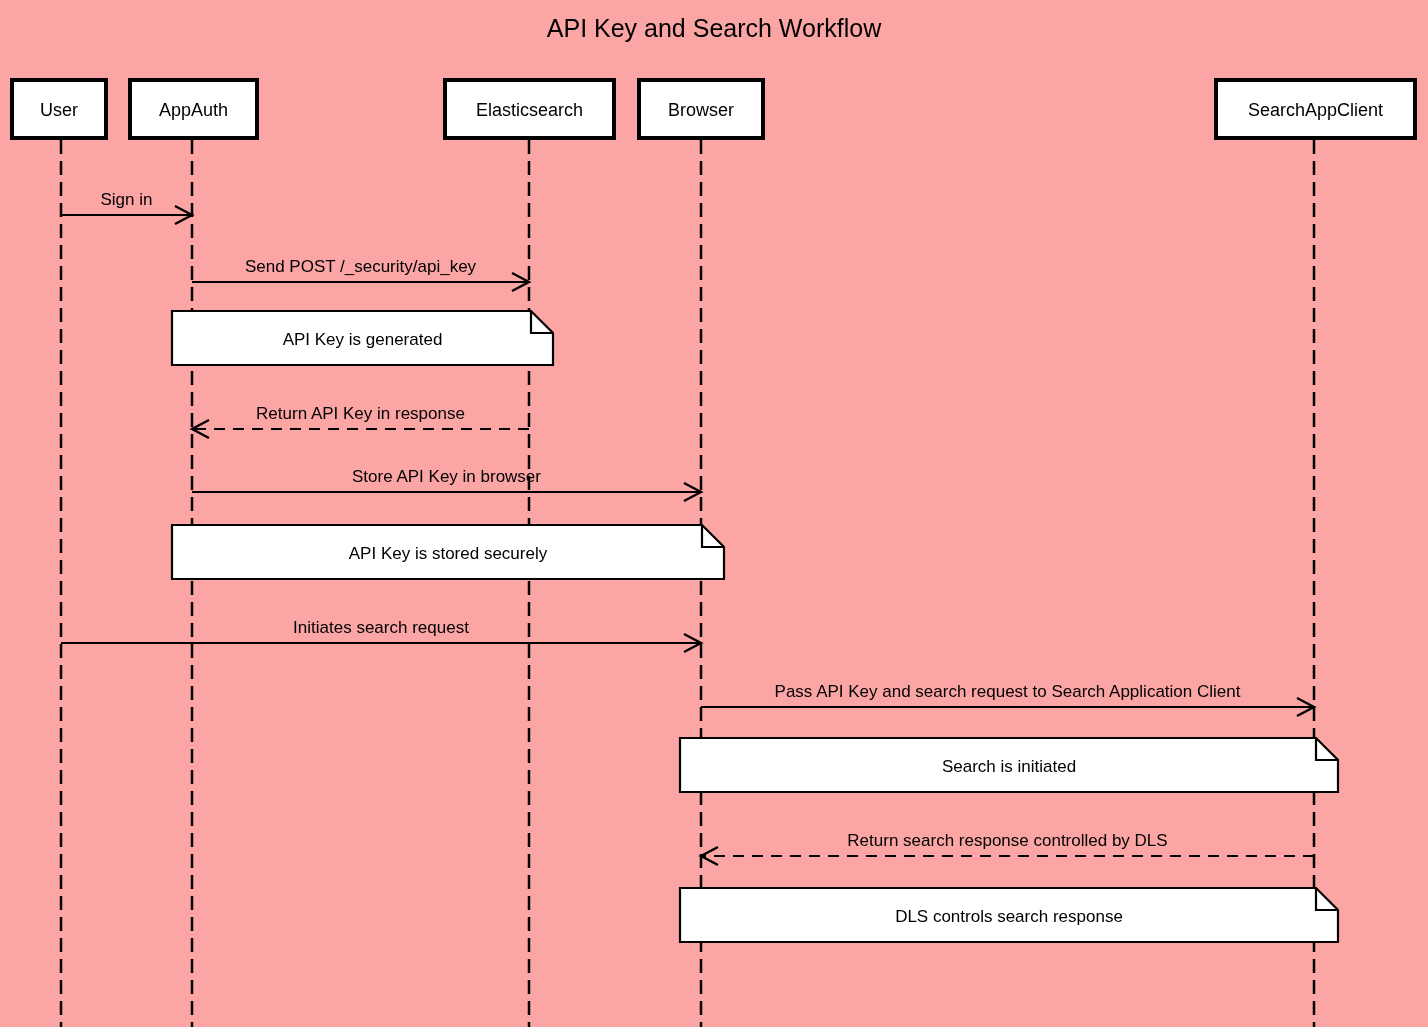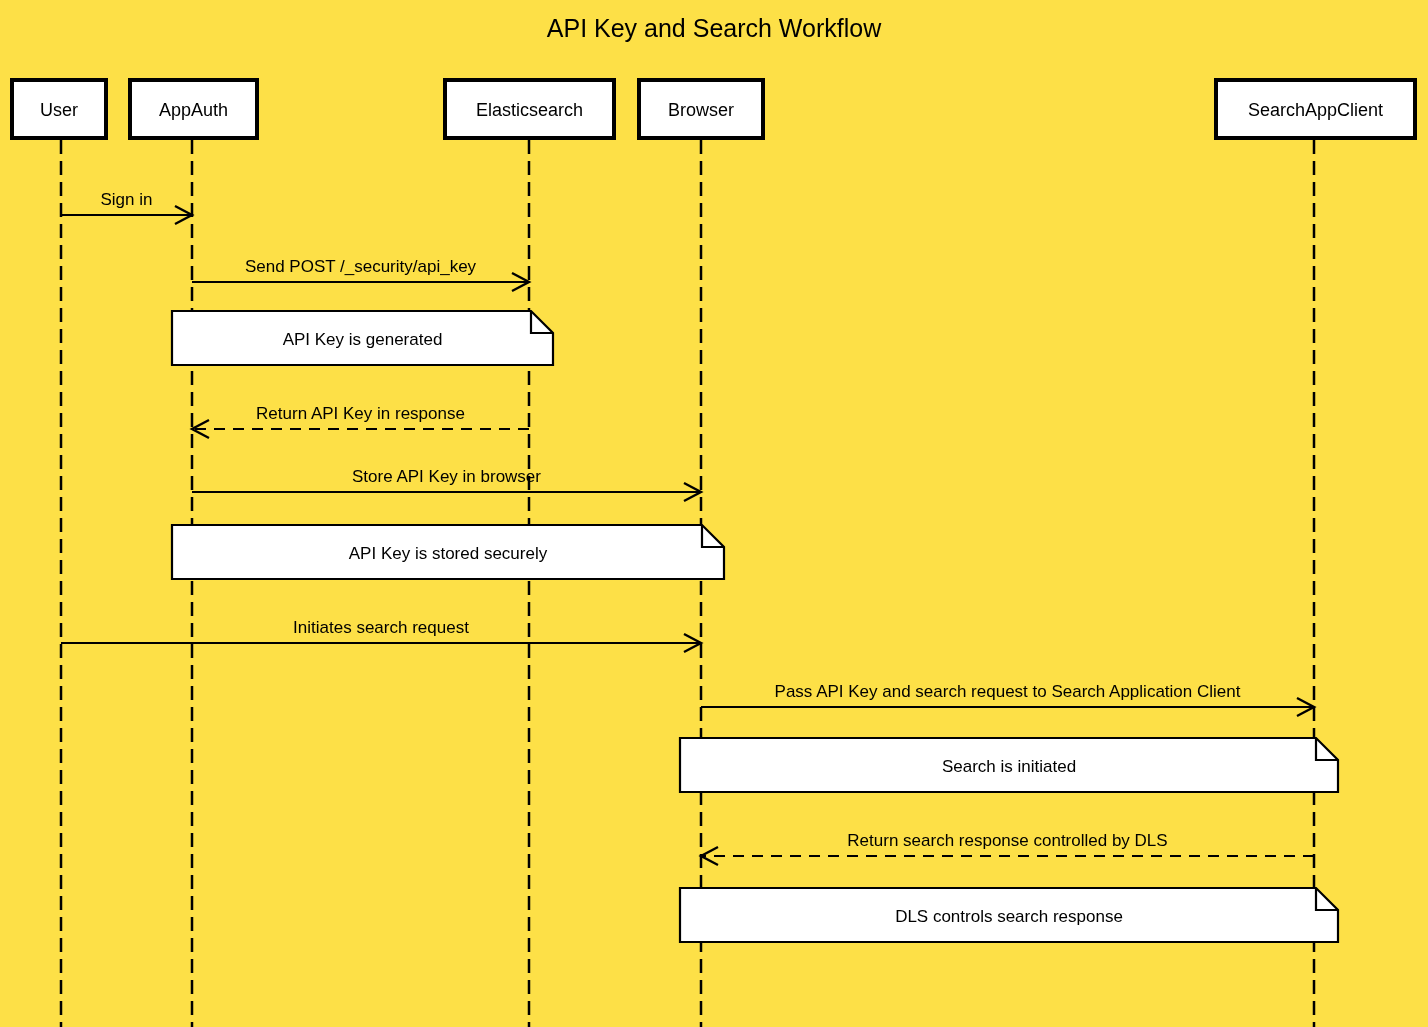--- a/index.html
+++ b/index.html
@@ -9,21 +9,21 @@
   }
   body {
     font-family: "Liberation Sans", sans-serif;
     color: #000000;
   }
   #diagram-root {
     position: relative;
     width: 1428px;
     height: 1027px;
     overflow: hidden;
-    background: #fde047;
+    background: #fca5a5;
   }
   svg.seq-canvas {
     display: block;
     width: 1428px;
     height: 1027px;
   }
   .title-text {
     font-family: "Liberation Sans", sans-serif;
     font-size: 25px;
     fill: #000000;

